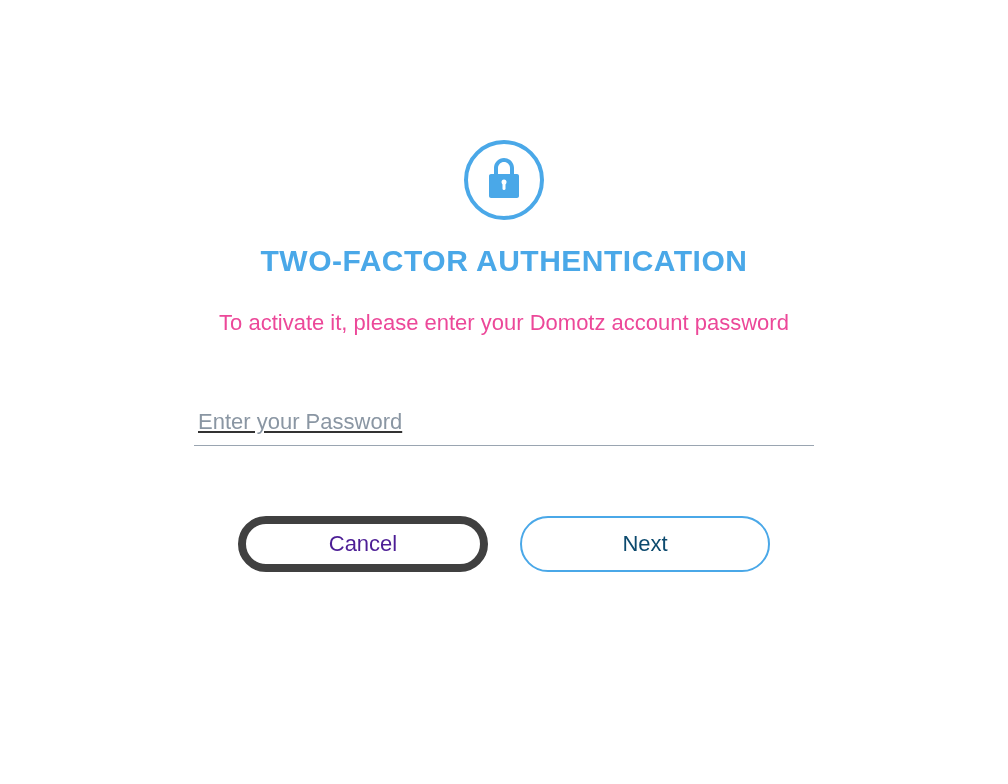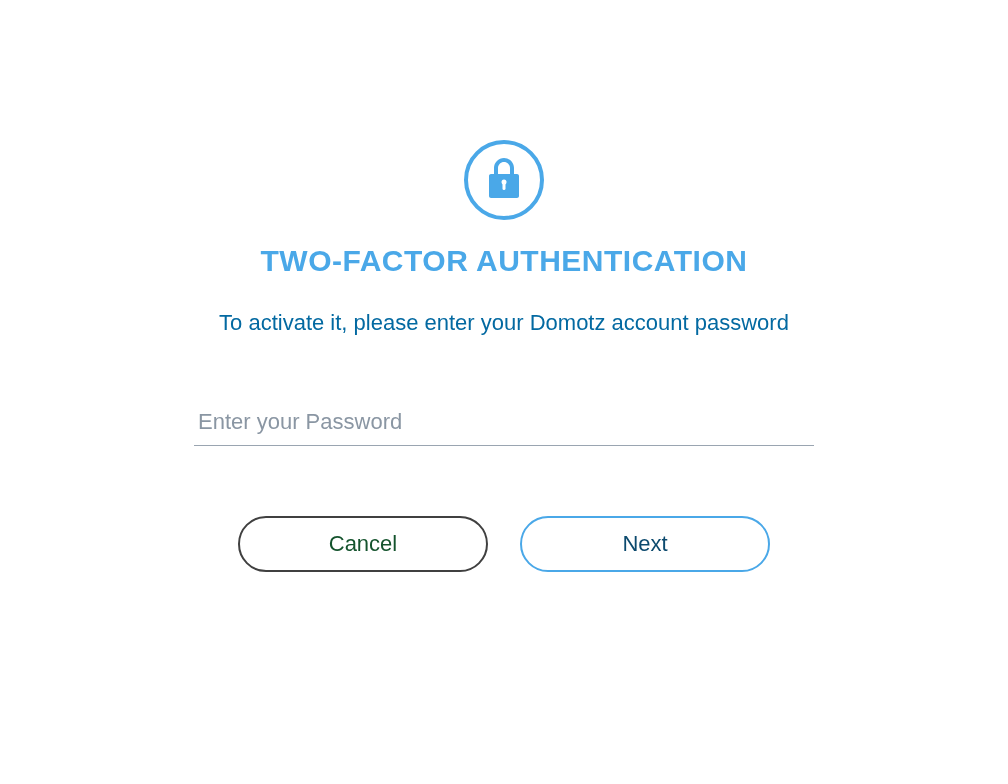--- a/index.html
+++ b/index.html
@@ -32,59 +32,60 @@
       height: 40px;
     }
     .title {
       color: #4AA8E8;
       font-size: 30px;
       font-weight: 700;
       letter-spacing: 0.5px;
       margin-bottom: 28px;
     }
     .subtitle {
-      color: #0369a1;
+      color: #ec4899;
       font-size: 22px;
       font-weight: 400;
       text-align: center;
       line-height: 1.5;
       max-width: 580px;
       margin-bottom: 60px;
     }
     .password-input {
       width: 620px;
       border: none;
       border-bottom: 1px solid #9AA5B1;
       font-size: 22px;
       padding: 10px 4px;
       color: #333;
       outline: none;
       margin-bottom: 70px;
       background: transparent;
+      text-decoration: underline;
     }
     .password-input::placeholder {
       color: #8A96A3;
     }
     .button-row {
       display: flex;
       gap: 32px;
     }
     .btn {
       width: 250px;
       height: 56px;
       border-radius: 28px;
       background: #ffffff;
       font-size: 22px;
       font-weight: 400;
       cursor: pointer;
       outline: none;
     }
     .btn-cancel {
-      border: 2px solid #404040;
-      color: #14532d;
+      border: 8px solid #404040;
+      color: #4c1d95;
     }
     .btn-next {
       border: 2px solid #4AA8E8;
       color: #0c4a6e;
     }
   </style>
 </head>
 <body>
 
 <div class="icon-circle">

